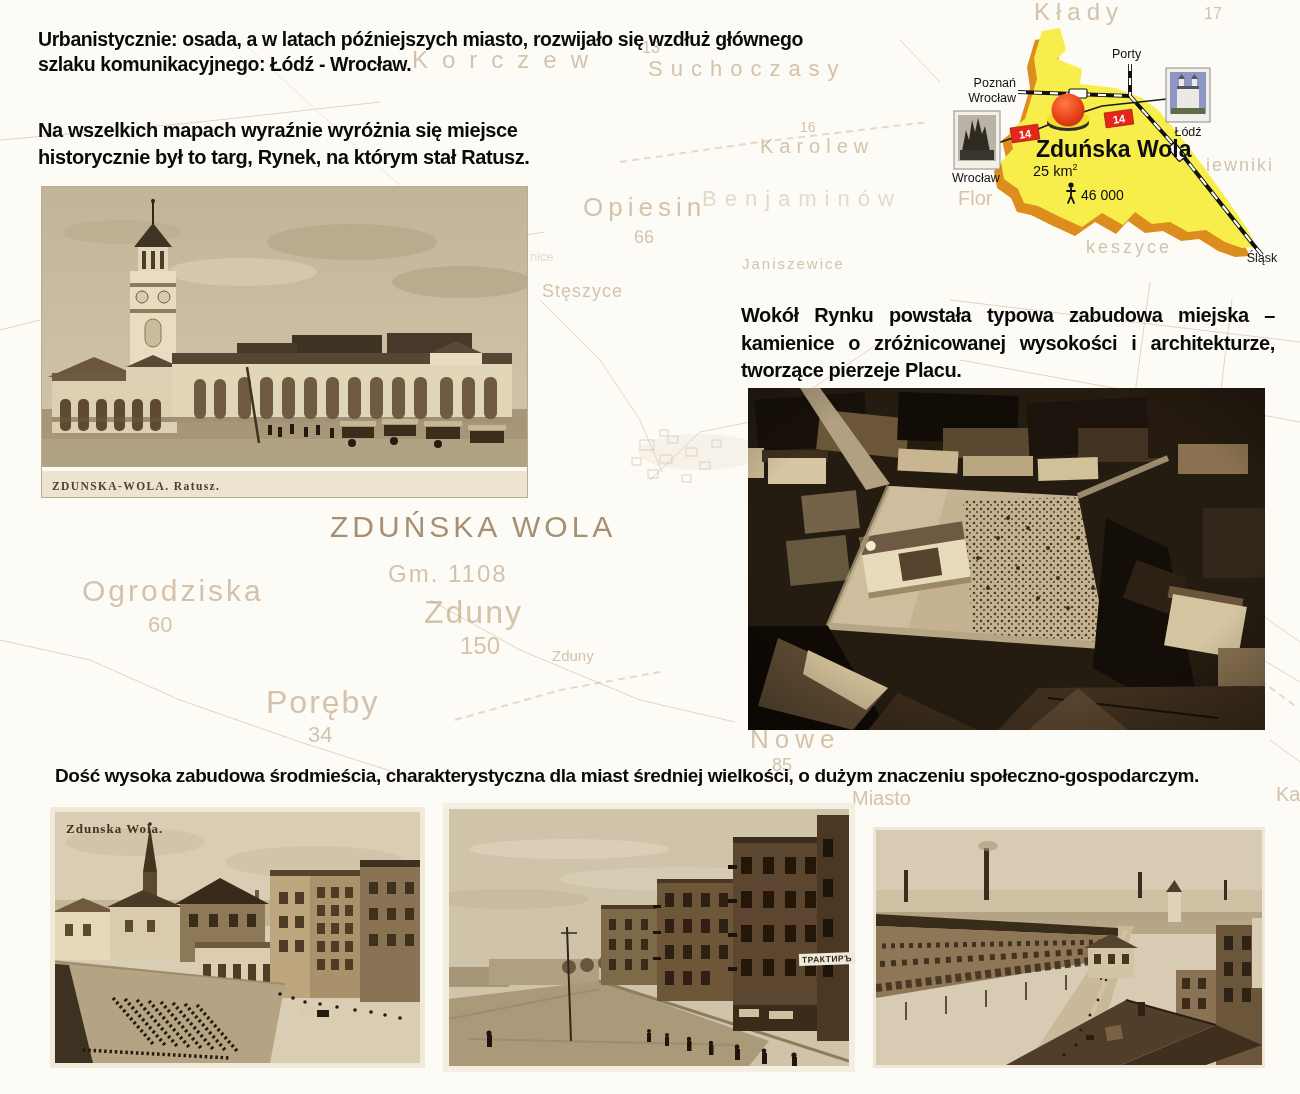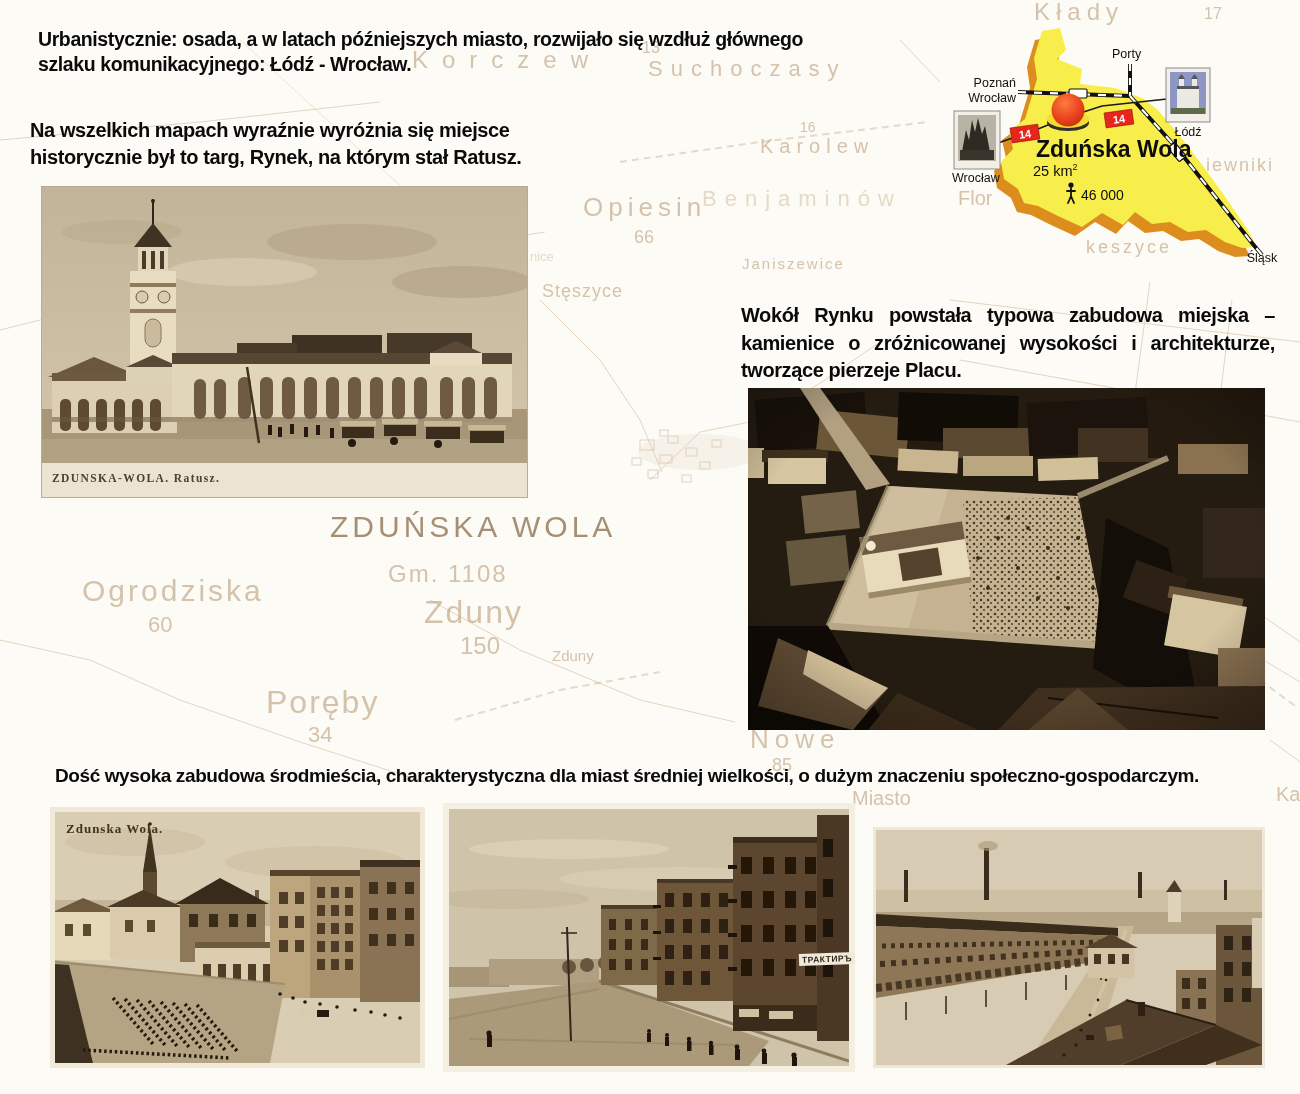--- a/index.html
+++ b/index.html
@@ -6,21 +6,21 @@
   .stage{position:relative;width:1300px;height:1094px;background:#fdfbf6;overflow:hidden;
          font-family:"Liberation Sans",sans-serif;}
   .bg-svg{position:absolute;left:0;top:0;z-index:0;}
   .bg-label{position:absolute;z-index:1;color:rgba(178,148,110,.55);white-space:nowrap;
             font-family:"Liberation Sans",sans-serif;line-height:1;}
   .bg-label.strong{color:rgba(150,124,94,.85);}
   .bg-label.soft{color:rgba(190,162,124,.38);}
   .tblock{position:absolute;z-index:4;color:#0a0a0a;font-weight:bold;letter-spacing:-0.4px;}
   .photo{position:absolute;z-index:3;}
   .photo svg{display:block;}
-  .caption-strip{position:absolute;left:0;right:0;bottom:0;height:34px;background:#ece3d0;
+  .caption-strip{position:absolute;left:0;right:0;bottom:0;height:26px;background:#ece3d0;
                  color:#4e4030;font-family:"Liberation Serif",serif;font-weight:bold;
                  font-size:11.5px;letter-spacing:1.4px;padding:9px 0 0 10px;box-sizing:border-box;}
   .caption-corner{position:absolute;left:16px;top:14px;color:#42321f;font-family:"Liberation Serif",serif;
                   font-weight:bold;font-size:13px;letter-spacing:1px;z-index:5;}
   .photo-sign{position:absolute;background:#efe9da;color:#2f241a;font-size:8.5px;font-weight:bold;
               letter-spacing:.5px;padding:1px 3px;transform:rotate(-2deg);z-index:5;
               font-family:"Liberation Sans",sans-serif;}
   .map-graphic{position:absolute;left:930px;top:0;z-index:2;}
 </style>
 </head>
@@ -93,21 +93,21 @@
   <span class="bg-label" style="left:772px;top:756px;font-size:18px;">85</span>
   <span class="bg-label" style="left:852px;top:788px;font-size:20px;">Miasto</span>
   <span class="bg-label" style="left:1066px;top:1032px;font-size:24px;letter-spacing:6px;">Wygiełzów</span>
   <span class="bg-label" style="left:1276px;top:784px;font-size:20px;">Ka</span>
   <span class="bg-label soft" style="left:524px;top:250px;font-size:13px;margin-left:6px;">nice</span>
 
   <div class="tblock" style="left:38px;top:27px;font-size:19.5px;line-height:25px;">
     <div>Urbanistycznie: osada, a w latach późniejszych miasto, rozwijało się wzdłuż głównego</div>
     <div>szlaku komunikacyjnego: Łódź - Wrocław.</div>
   </div>
-  <div class="tblock" style="left:30px;top:117px;font-size:20px;line-height:27px;">
+  <div class="tblock" style="left:38px;top:117px;font-size:20px;line-height:27px;">
     <div>Na wszelkich mapach wyraźnie wyróżnia się miejsce</div>
     <div>historycznie był to targ, Rynek, na którym stał Ratusz.</div>
   </div>
   <div class="tblock" style="left:741px;top:302px;width:534px;font-size:20px;line-height:27.5px;text-align:justify;">Wokół Rynku powstała typowa zabudowa miejska – kamienice o zróżnicowanej wysokości i architekturze, tworzące pierzeje Placu.</div>
   <div class="tblock" style="left:55px;top:765px;font-size:19px;white-space:nowrap;">Dość wysoka zabudowa środmieścia, charakterystyczna dla miast średniej wielkości, o dużym znaczeniu społeczno-gospodarczym.</div>
 
   <svg class="map-graphic" width="370" height="280" viewBox="0 0 370 280">
     <defs>
       <radialGradient id="domeGrad" cx="0.4" cy="0.3" r="0.9">
         <stop offset="0%" stop-color="#ff7a40"></stop>

